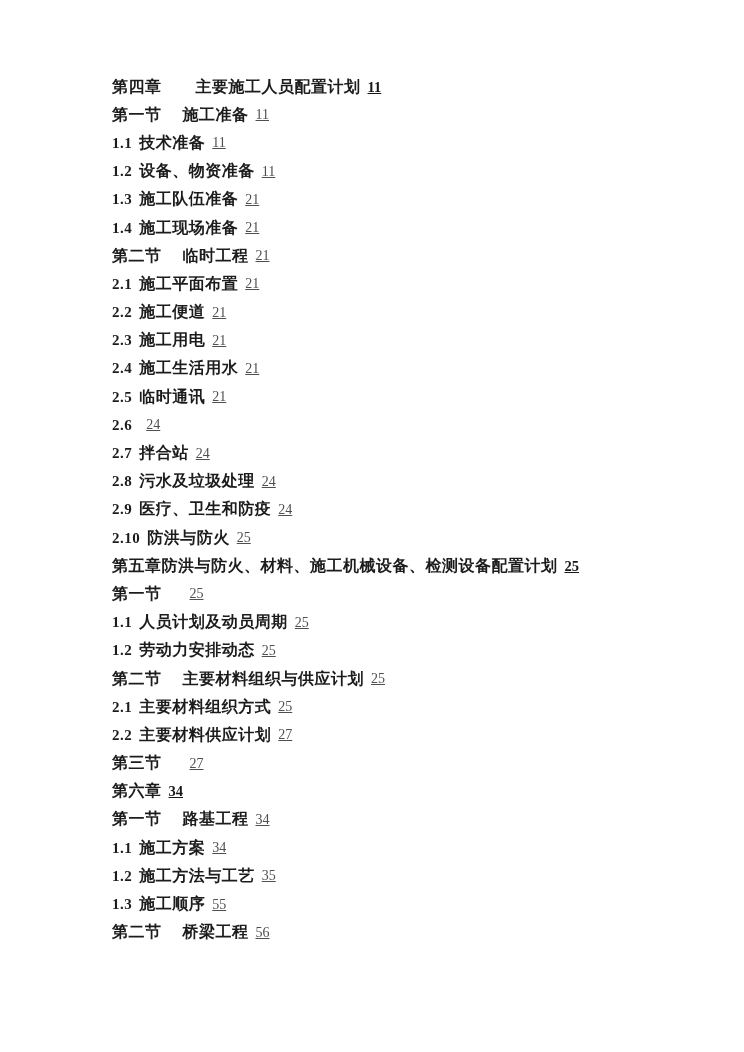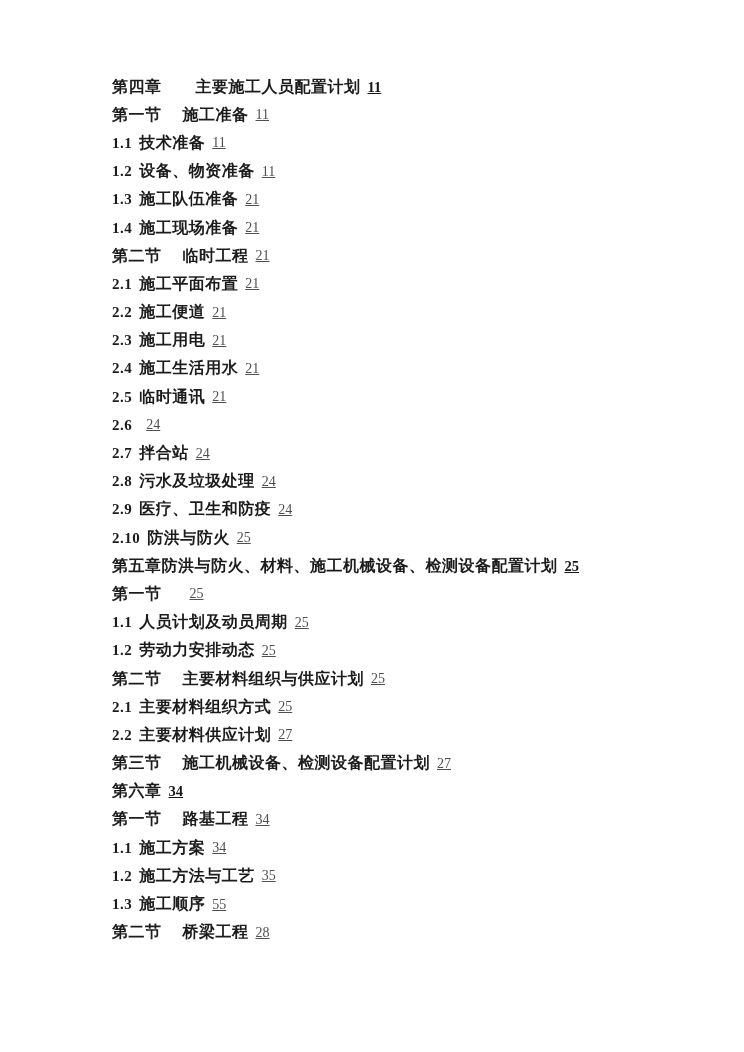--- a/index.html
+++ b/index.html
@@ -180,21 +180,20 @@
         <span class="title">主要材料组织方式</span>
         <span class="page-num">25</span>
       </div>
       <div class="row item">
         <span class="label">2.2</span>
         <span class="title">主要材料供应计划</span>
         <span class="page-num">27</span>
       </div>
       <div class="row section">
         <span class="label">第三节</span>
-        <span class="title">施工机械设备、检测设备配置计划</span>
         <span class="page-num">27</span>
       </div>
       <div class="row chapter">
         <span class="label">第六章</span>
         <span class="page-num">34</span>
       </div>
       <div class="row section">
         <span class="label">第一节</span>
         <span class="title">路基工程</span>
         <span class="page-num">34</span>
@@ -210,16 +209,16 @@
         <span class="page-num">35</span>
       </div>
       <div class="row item">
         <span class="label">1.3</span>
         <span class="title">施工顺序</span>
         <span class="page-num">55</span>
       </div>
       <div class="row section">
         <span class="label">第二节</span>
         <span class="title">桥梁工程</span>
-        <span class="page-num">28</span>
+        <span class="page-num">56</span>
       </div>
     </div>
 </div>
 
 </body></html>

